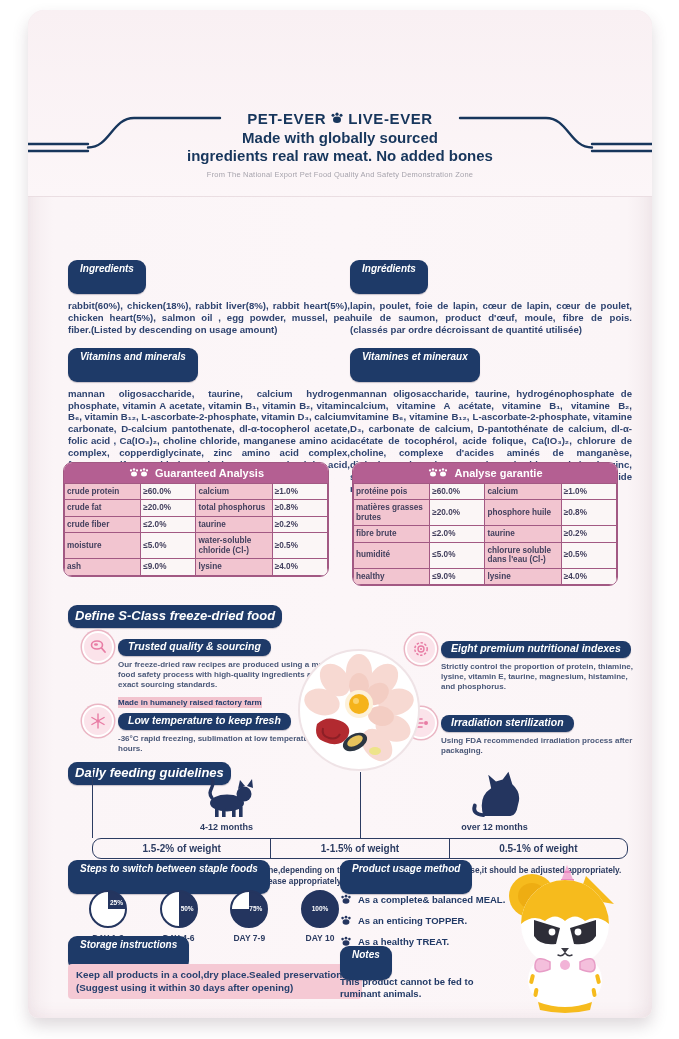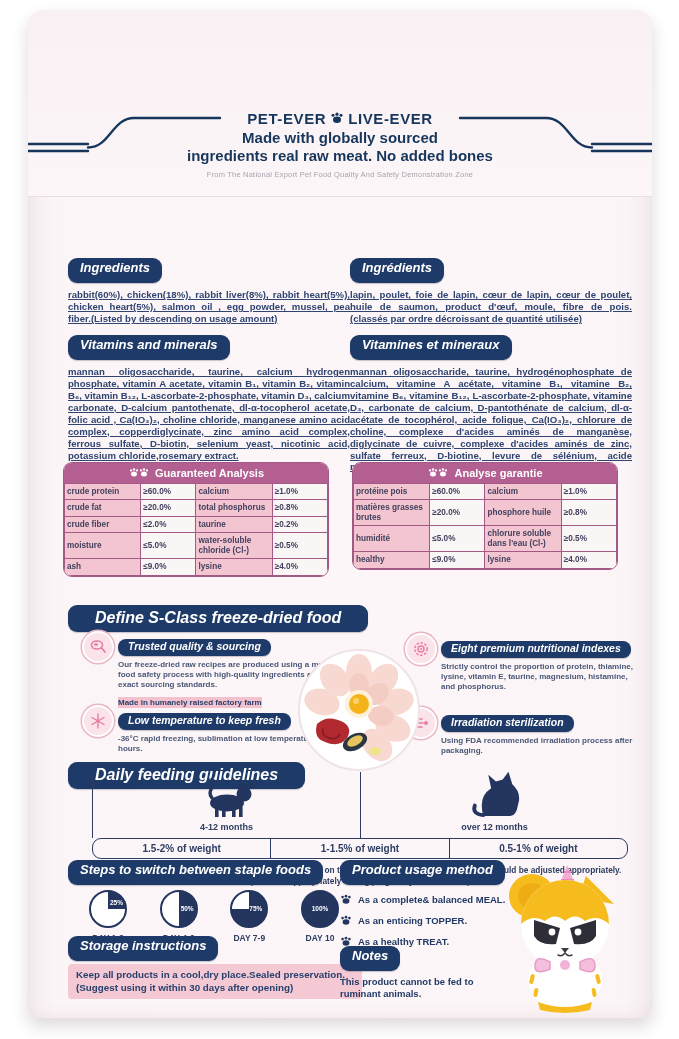--- a/index.html
+++ b/index.html
@@ -29,33 +29,33 @@
     position:absolute;top:119px;left:0;right:0;text-align:center;
     font-size:15px;font-weight:bold;color:#17365c;line-height:1.2;
   }
   .source{
     position:absolute;top:160px;left:0;right:0;text-align:center;
     font-size:7.5px;color:#a7a4ad;letter-spacing:.2px;
   }
   .pill{
     display:inline-block;background:#1e3a68;color:#fff;
     font-weight:bold;font-style:italic;border-radius:9px;
-    padding:3px 12px 8px;font-size:13px;line-height:1.1;
+    padding:3px 12px 20px;font-size:10px;line-height:1.1;
     box-shadow:0 1px 1px rgba(40,30,60,.25);
   }
-  .pill.big{font-size:16px;padding:4px 27px 5px;}
+  .pill.big{font-size:13px;padding:4px 7px 5px;}
   .pill.feat{font-size:10.5px;padding:2px 10px 3px;border-radius:8px;}
   .col{position:absolute;width:282px;}
   .col-left{left:40px;top:248px;}
   .col-right{left:322px;top:248px;}
   .body-text{
     margin-top:6px;font-size:9.6px;font-weight:bold;color:#2f4470;
     line-height:1.24;text-align:justify;
   }
-  .col .pill + .body-text{margin-bottom:10px;text-decoration:underline;}
+  .col .pill + .body-text{margin-bottom:10px;}
   .gtable{
     position:absolute;top:452px;width:264px;border:1px solid #a25983;
     border-radius:9px;overflow:hidden;background:#fbf6f6;
   }
   .gtable.en{left:35px;} .gtable.fr{left:324px;}
   .gt-header{
     background:#b45f92;color:#fff;font-weight:bold;font-size:11px;
     text-align:center;padding:4px 0;display:flex;align-items:center;justify-content:center;gap:5px;
   }
   .gtable table{width:100%;border-collapse:collapse;}
@@ -242,20 +242,26 @@
         <td class="lbl">calcium</td>
             <td class="val">≥1.0%</td>
       </tr>
       <tr>
         <td class="lbl">matières grasses brutes</td>
             <td class="val">≥20.0%</td>
         <td class="lbl">phosphore huile</td>
             <td class="val">≥0.8%</td>
       </tr>
       <tr>
+        <td class="lbl">fibre brute</td>
+            <td class="val">≤2.0%</td>
+        <td class="lbl">taurine</td>
+            <td class="val">≥0.2%</td>
+      </tr>
+      <tr>
         <td class="lbl">humidité</td>
             <td class="val">≤5.0%</td>
         <td class="lbl">chlorure soluble dans l'eau (Cl-)</td>
             <td class="val">≥0.5%</td>
       </tr>
       <tr>
         <td class="lbl">healthy</td>
             <td class="val">≤9.0%</td>
         <td class="lbl">lysine</td>
             <td class="val">≥4.0%</td>

